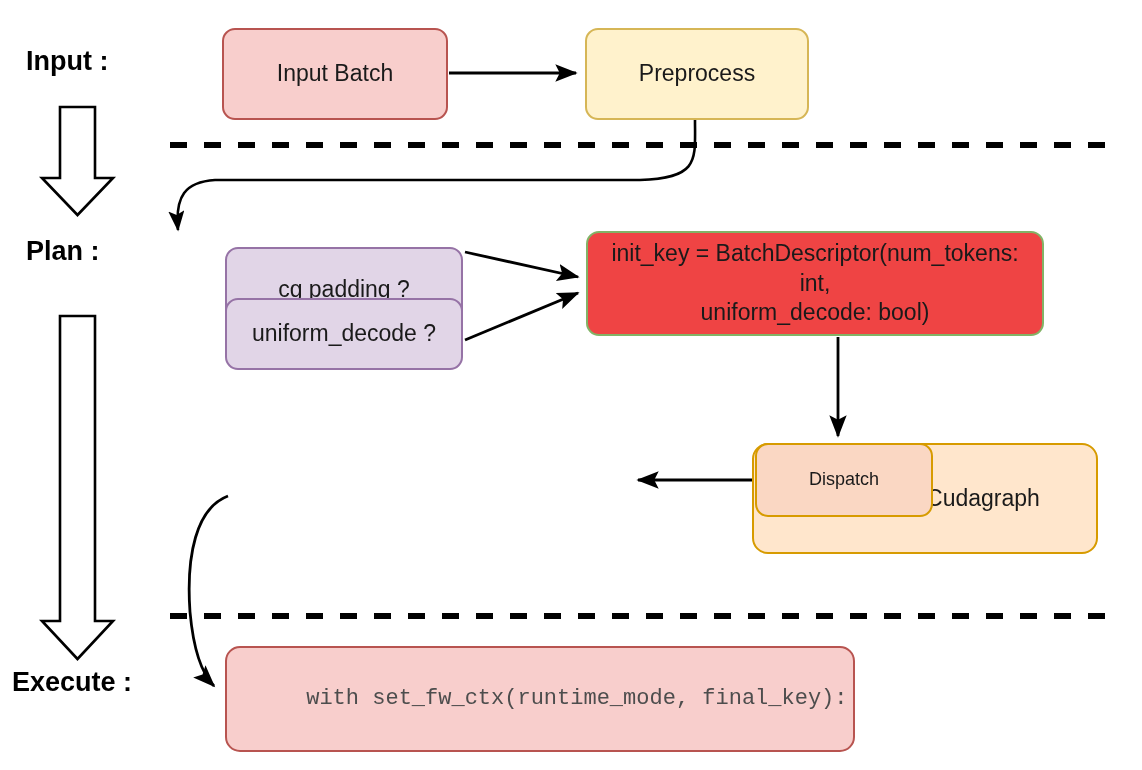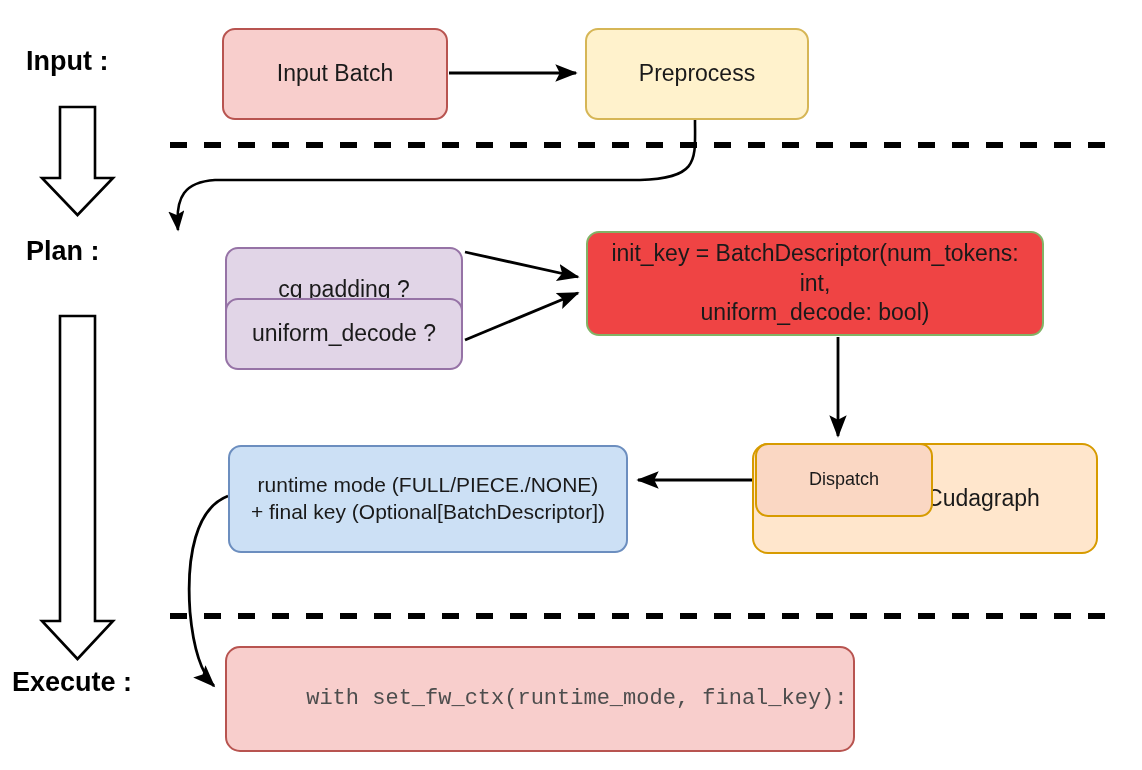--- a/index.html
+++ b/index.html
@@ -131,26 +131,20 @@
   <div class="node" style="left:752px; top:443px; width:346px; height:111px; background:#ffe6cc; border-color:#d79b00; border-radius:16px; justify-content:flex-end; padding-right:18px;">
     <span style="width:190px;">
       <span class="l1">Cudagraph</span>
     </span>
   </div>
 
   <div class="node" style="left:755px; top:443px; width:178px; height:74px; background:#fad7c3; border-color:#d79b00; font-size:18px;">
     <span class="node-inner">Dispatch</span>
   </div>
 
-  <div class="node" style="left:228px; top:445px; width:400px; height:108px; background:#cce0f5; border-color:#6c8ebf; font-size:21px;">
-    <span class="node-inner">
-      <span class="l1">runtime mode (FULL/PIECE./NONE)</span>
-      <span class="l2">+ final key (Optional[BatchDescriptor])</span>
-    </span>
-  </div>
 
   <div class="node mono" style="left:225px; top:646px; width:630px; height:106px; background:#f8cecc; border-color:#b85450; border-radius:15px; padding-left:0;">
     <span class="node-inner">
       <span class="l1">with set_fw_ctx(runtime_mode, final_key):</span>
     </span>
   </div>
 
 </div>
 
 </body></html>

